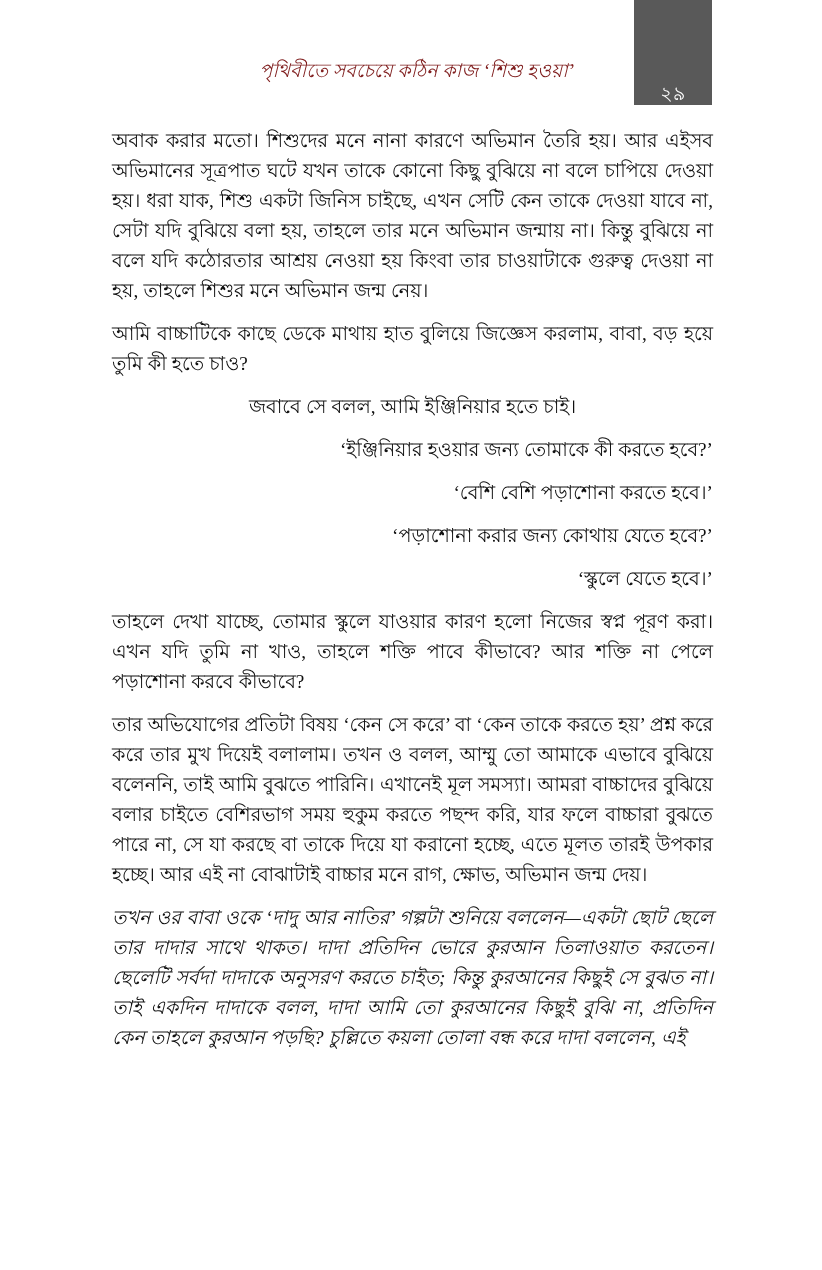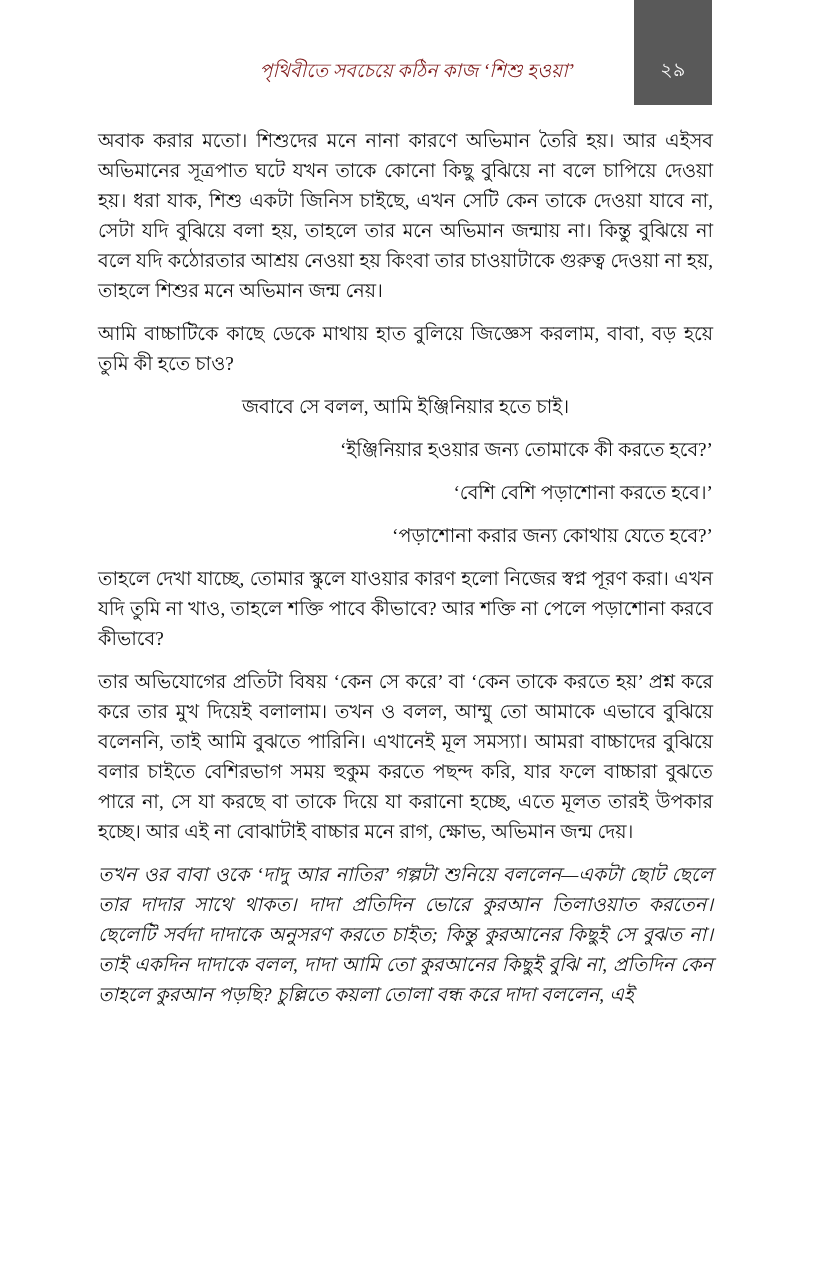--- a/index.html
+++ b/index.html
@@ -34,21 +34,21 @@
   .page-number-box {
     position: absolute;
     left: 634px;
     top: 0;
     width: 78px;
     height: 105px;
     background: #595959;
     display: flex;
     align-items: flex-end;
     justify-content: center;
-    padding-bottom: 26px;
+    padding-bottom: 2px;
     box-sizing: border-box;
   }
   .page-number-box .pg-num {
     color: #ffffff;
     font-size: 19px;
     line-height: 1;
     letter-spacing: 0.3px;
     font-family: "Liberation Serif", "DejaVu Serif", serif;
   }
 
@@ -67,21 +67,21 @@
 
   
   .text-column {
     position: absolute;
     left: 96px;
     top: 126px;
     width: 617px;
   }
 
   .para {
-    margin: 0 0 13px 2px;
+    margin: 0 0 13px 16px;
     font-size: 19.2px;
     line-height: 30px;
     color: #101010;
     text-align: justify;
     text-justify: inter-word;
     word-spacing: 0.4px;
     font-family: "Liberation Serif", "DejaVu Serif", serif;
   }
   .para:last-child { margin-bottom: 0; font-style: italic; }
 
@@ -105,18 +105,19 @@
     </div>
   </div>
 
   <div class="text-column">
     <p class="para">অবাক করার মতো। শিশুদের মনে নানা কারণে অভিমান তৈরি হয়। আর এইসব অভিমানের সূত্রপাত ঘটে যখন তাকে কোনো কিছু বুঝিয়ে না বলে চাপিয়ে দেওয়া হয়। ধরা যাক, শিশু একটা জিনিস চাইছে, এখন সেটি কেন তাকে দেওয়া যাবে না, সেটা যদি বুঝিয়ে বলা হয়, তাহলে তার মনে অভিমান জন্মায় না। কিন্তু বুঝিয়ে না বলে যদি কঠোরতার আশ্রয় নেওয়া হয় কিংবা তার চাওয়াটাকে গুরুত্ব দেওয়া না হয়, তাহলে শিশুর মনে অভিমান জন্ম নেয়।</p>
     <p class="para">আমি বাচ্চাটিকে কাছে ডেকে মাথায় হাত বুলিয়ে জিজ্ঞেস করলাম, বাবা, বড় হয়ে তুমি কী হতে চাও?</p>
     <p class="para short">জবাবে সে বলল, আমি ইঞ্জিনিয়ার হতে চাই।</p>
     <p class="para quote">‘ইঞ্জিনিয়ার হওয়ার জন্য তোমাকে কী করতে হবে?’</p>
     <p class="para quote">‘বেশি বেশি পড়াশোনা করতে হবে।’</p>
     <p class="para quote">‘পড়াশোনা করার জন্য কোথায় যেতে হবে?’</p>
+    <p class="para quote">‘স্কুলে যেতে হবে।’</p>
     <p class="para">তাহলে দেখা যাচ্ছে, তোমার স্কুলে যাওয়ার কারণ হলো নিজের স্বপ্ন পূরণ করা। এখন যদি তুমি না খাও, তাহলে শক্তি পাবে কীভাবে? আর শক্তি না পেলে পড়াশোনা করবে কীভাবে?</p>
     <p class="para">তার অভিযোগের প্রতিটা বিষয় ‘কেন সে করে’ বা ‘কেন তাকে করতে হয়’ প্রশ্ন করে করে তার মুখ দিয়েই বলালাম। তখন ও বলল, আম্মু তো আমাকে এভাবে বুঝিয়ে বলেননি, তাই আমি বুঝতে পারিনি। এখানেই মূল সমস্যা। আমরা বাচ্চাদের বুঝিয়ে বলার চাইতে বেশিরভাগ সময় হুকুম করতে পছন্দ করি, যার ফলে বাচ্চারা বুঝতে পারে না, সে যা করছে বা তাকে দিয়ে যা করানো হচ্ছে, এতে মূলত তারই উপকার হচ্ছে। আর এই না বোঝাটাই বাচ্চার মনে রাগ, ক্ষোভ, অভিমান জন্ম দেয়।</p>
     <p class="para">তখন ওর বাবা ওকে ‘দাদু আর নাতির’ গল্পটা শুনিয়ে বললেন—একটা ছোট ছেলে তার দাদার সাথে থাকত। দাদা প্রতিদিন ভোরে কুরআন তিলাওয়াত করতেন। ছেলেটি সর্বদা দাদাকে অনুসরণ করতে চাইত; কিন্তু কুরআনের কিছুই সে বুঝত না। তাই একদিন দাদাকে বলল, দাদা আমি তো কুরআনের কিছুই বুঝি না, প্রতিদিন কেন তাহলে কুরআন পড়ছি? চুল্লিতে কয়লা তোলা বন্ধ করে দাদা বললেন, এই</p>
   </div>
 
 </div>
 
 </body></html>

